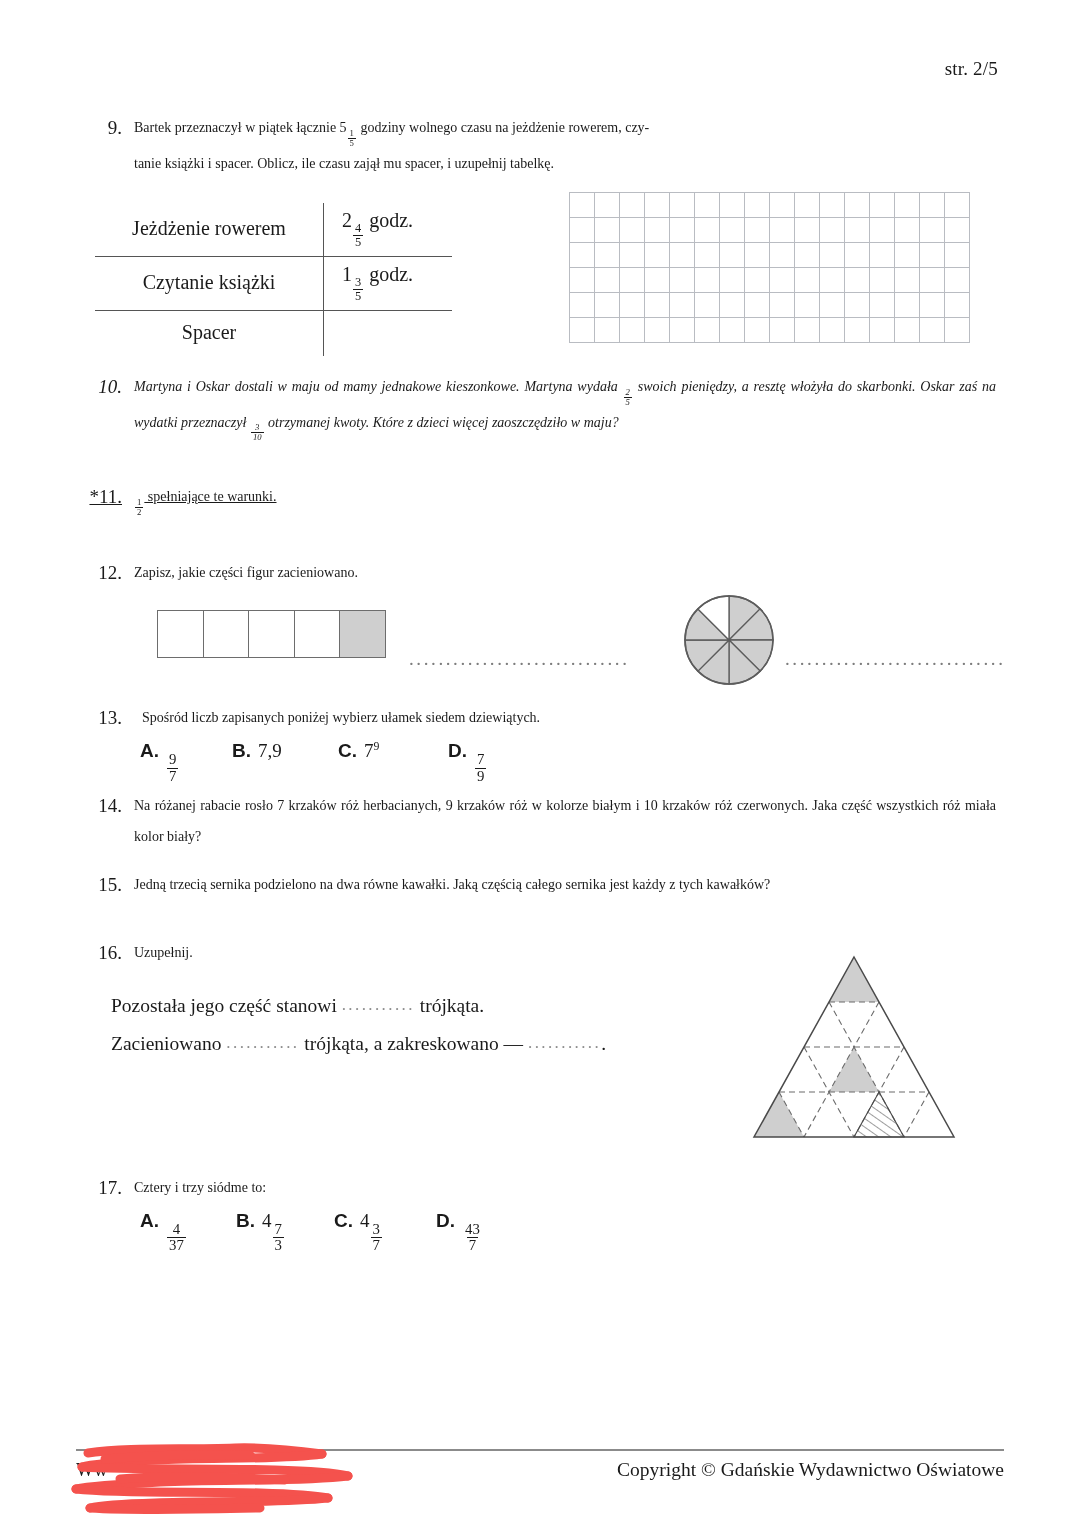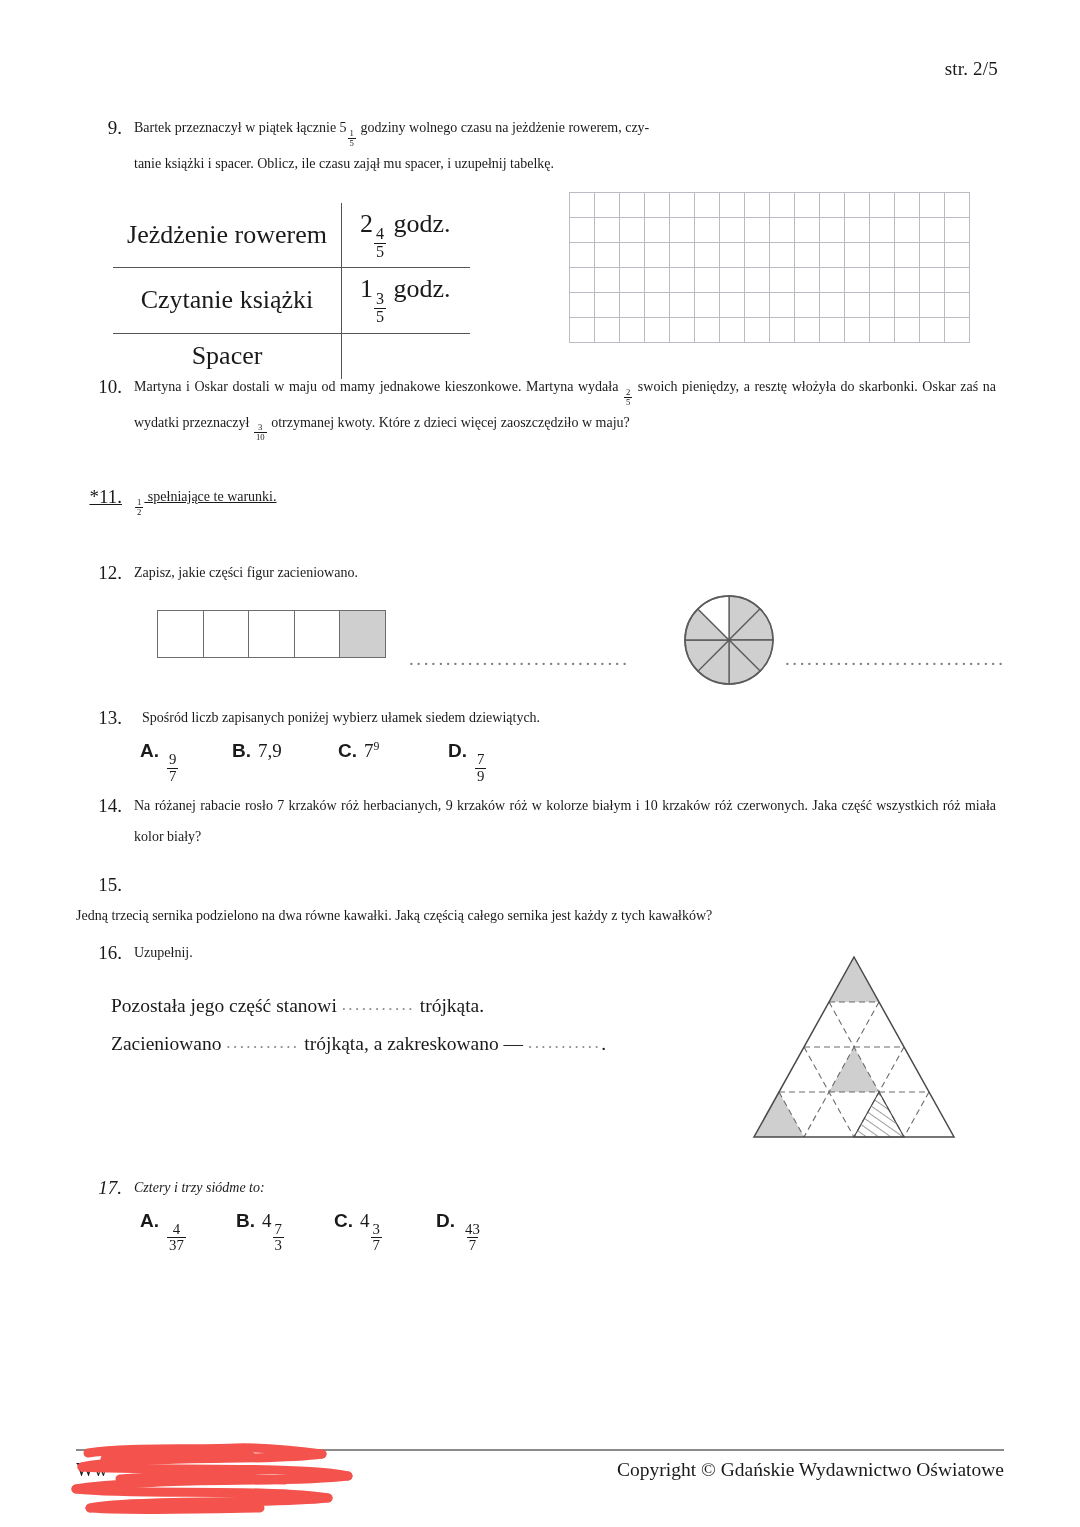--- a/index.html
+++ b/index.html
@@ -78,24 +78,24 @@
     line-height: 1.06;
     margin: 0 1px;
   }
   .bigfrac .num { padding: 0 2px; }
   .bigfrac .den { padding: 0 2px; border-top: 1px solid #1a1a1a; }
   sup.exp { font-size: 0.62em; vertical-align: super; }
 
   
   .tbl9 {
     position: absolute;
-    left: 113px;
+    left: 95px;
     top: 203px;
     border-collapse: collapse;
-    font-size: 26px;
+    font-size: 20px;
   }
   .tbl9 td {
     padding: 6px 14px 7px 14px;
     height: 32px;
     vertical-align: middle;
   }
   .tbl9 td.lbl {
     text-align: center;
     min-width: 200px;
     border-right: 1.6px solid #555;
@@ -253,21 +253,21 @@
     </tr>
     <tr>
       <td class="lbl">Spacer</td>
       <td class="val">&nbsp;</td>
     </tr>
   </tbody>
     </table>
 
   <div class="grid9"></div>
 
-  <div class="q" style="left:76px; top:371px; width:920px;">
+  <div class="q" style="left:76px; top:371px; width:920px;font-style:italic;">
     <div class="q-num">10.</div>
     <div class="q-body just" style="width:862px;">
       <span>Martyna i Oskar dostali w maju od mamy jednakowe kieszonkowe. Martyna wydała </span><span class="frac">
           <span class="num">2</span>
           <span class="den">5</span>
         </span><span> swoich pieniędzy, a resztę włożyła do skarbonki. Oskar zaś na wydatki przeznaczył </span><span class="frac">
           <span class="num">3</span>
           <span class="den">10</span>
         </span><span> otrzymanej kwoty. Które z dzieci więcej zaoszczędziło w maju?</span>
     </div>
@@ -342,21 +342,21 @@
             <span class="den">9</span>
           </span></span>
     </div>
   </div>
 
   <div class="q" style="left:76px; top:790px; width:920px;">
     <div class="q-num">14.</div>
     <div class="q-body just" style="width:862px;">Na różanej rabacie rosło 7 krzaków róż herbacianych, 9 krzaków róż w kolorze białym i 10 krzaków róż czerwonych. Jaka część wszystkich róż miała kolor biały?</div>
   </div>
 
-  <div class="q" style="left:76px; top:869px; width:920px;flex-direction:column;">
+  <div class="q" style="left:76px; top:869px; width:920px;">
     <div class="q-num">15.</div>
     <div class="q-body just" style="width:862px;">Jedną trzecią sernika podzielono na dwa równe kawałki. Jaką częścią całego sernika jest każdy z tych kawałków?</div>
   </div>
 
   <div class="q" style="left:76px; top:937px; width:920px;">
     <div class="q-num">16.</div>
     <div class="q-body">Uzupełnij.</div>
   </div>
 
   <div style="position:absolute; left:111px; top:986px; font-size:19.5px; line-height:37px;">
@@ -400,21 +400,21 @@
       <line x1="131" y1="50" x2="56" y2="185" stroke="#6b6b6b" stroke-width="1.1" stroke-dasharray="6,4"></line>
       <line x1="156" y1="95" x2="106" y2="185" stroke="#6b6b6b" stroke-width="1.1" stroke-dasharray="6,4"></line>
       <line x1="181" y1="140" x2="156" y2="185" stroke="#6b6b6b" stroke-width="1.1" stroke-dasharray="6,4"></line>
 
       <polygon points="106,5 206,185 6,185" fill="none" stroke="#4a4a4a" stroke-width="1.5"></polygon>
 
       <polygon points="131,140 106,185 156,185" fill="none" stroke="#4a4a4a" stroke-width="1.1"></polygon>
     </svg>
   </div>
 
-  <div class="q" style="left:76px; top:1172px; width:920px;font-style:italic;">
+  <div class="q" style="left:76px; top:1172px; width:920px;">
     <div class="q-num">17.</div>
     <div class="q-body">Cztery i trzy siódme to:</div>
   </div>
   <div class="choices" style="position:absolute; left:140px; top:1210px;">
     <div class="choice" style="width:96px;">
       <span class="ltr">A.</span>
       <span class="val"><span class="bigfrac">
             <span class="num">4</span>
             <span class="den">37</span>
           </span></span>

